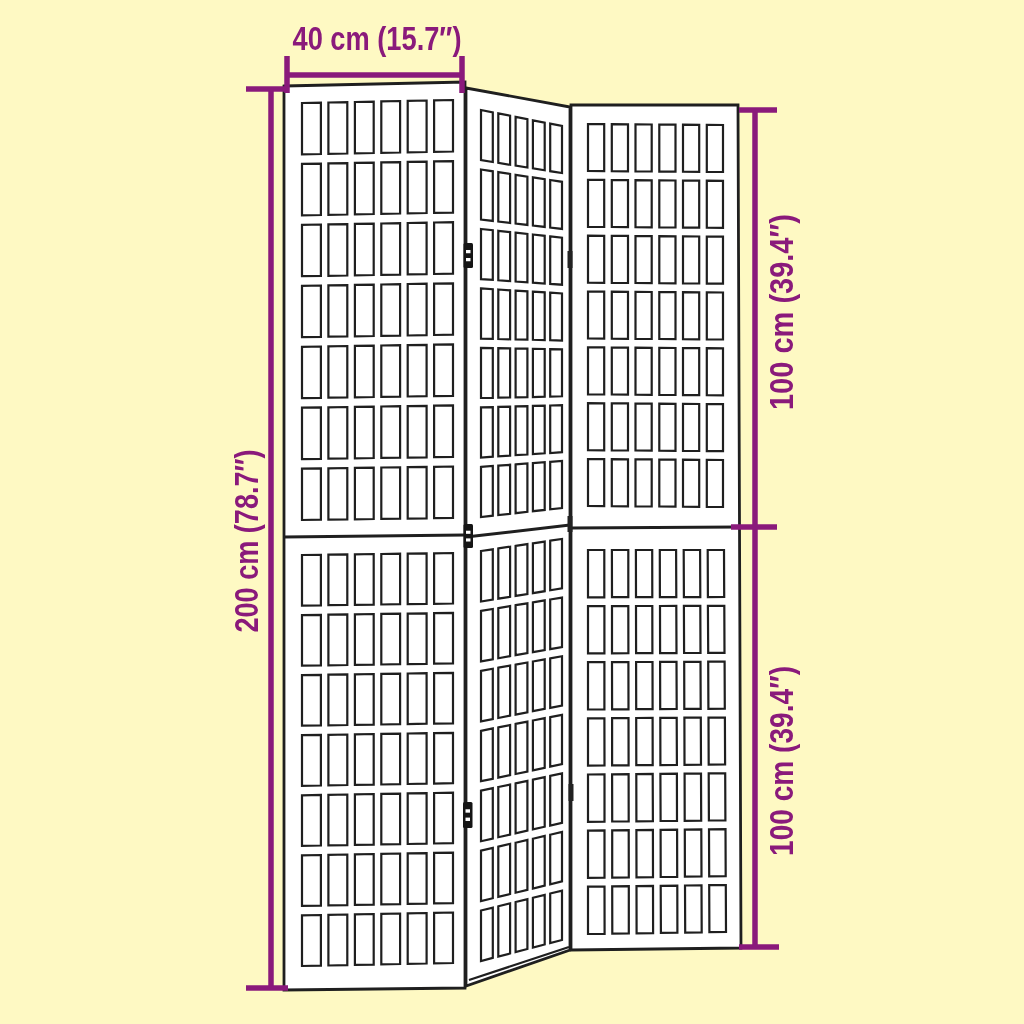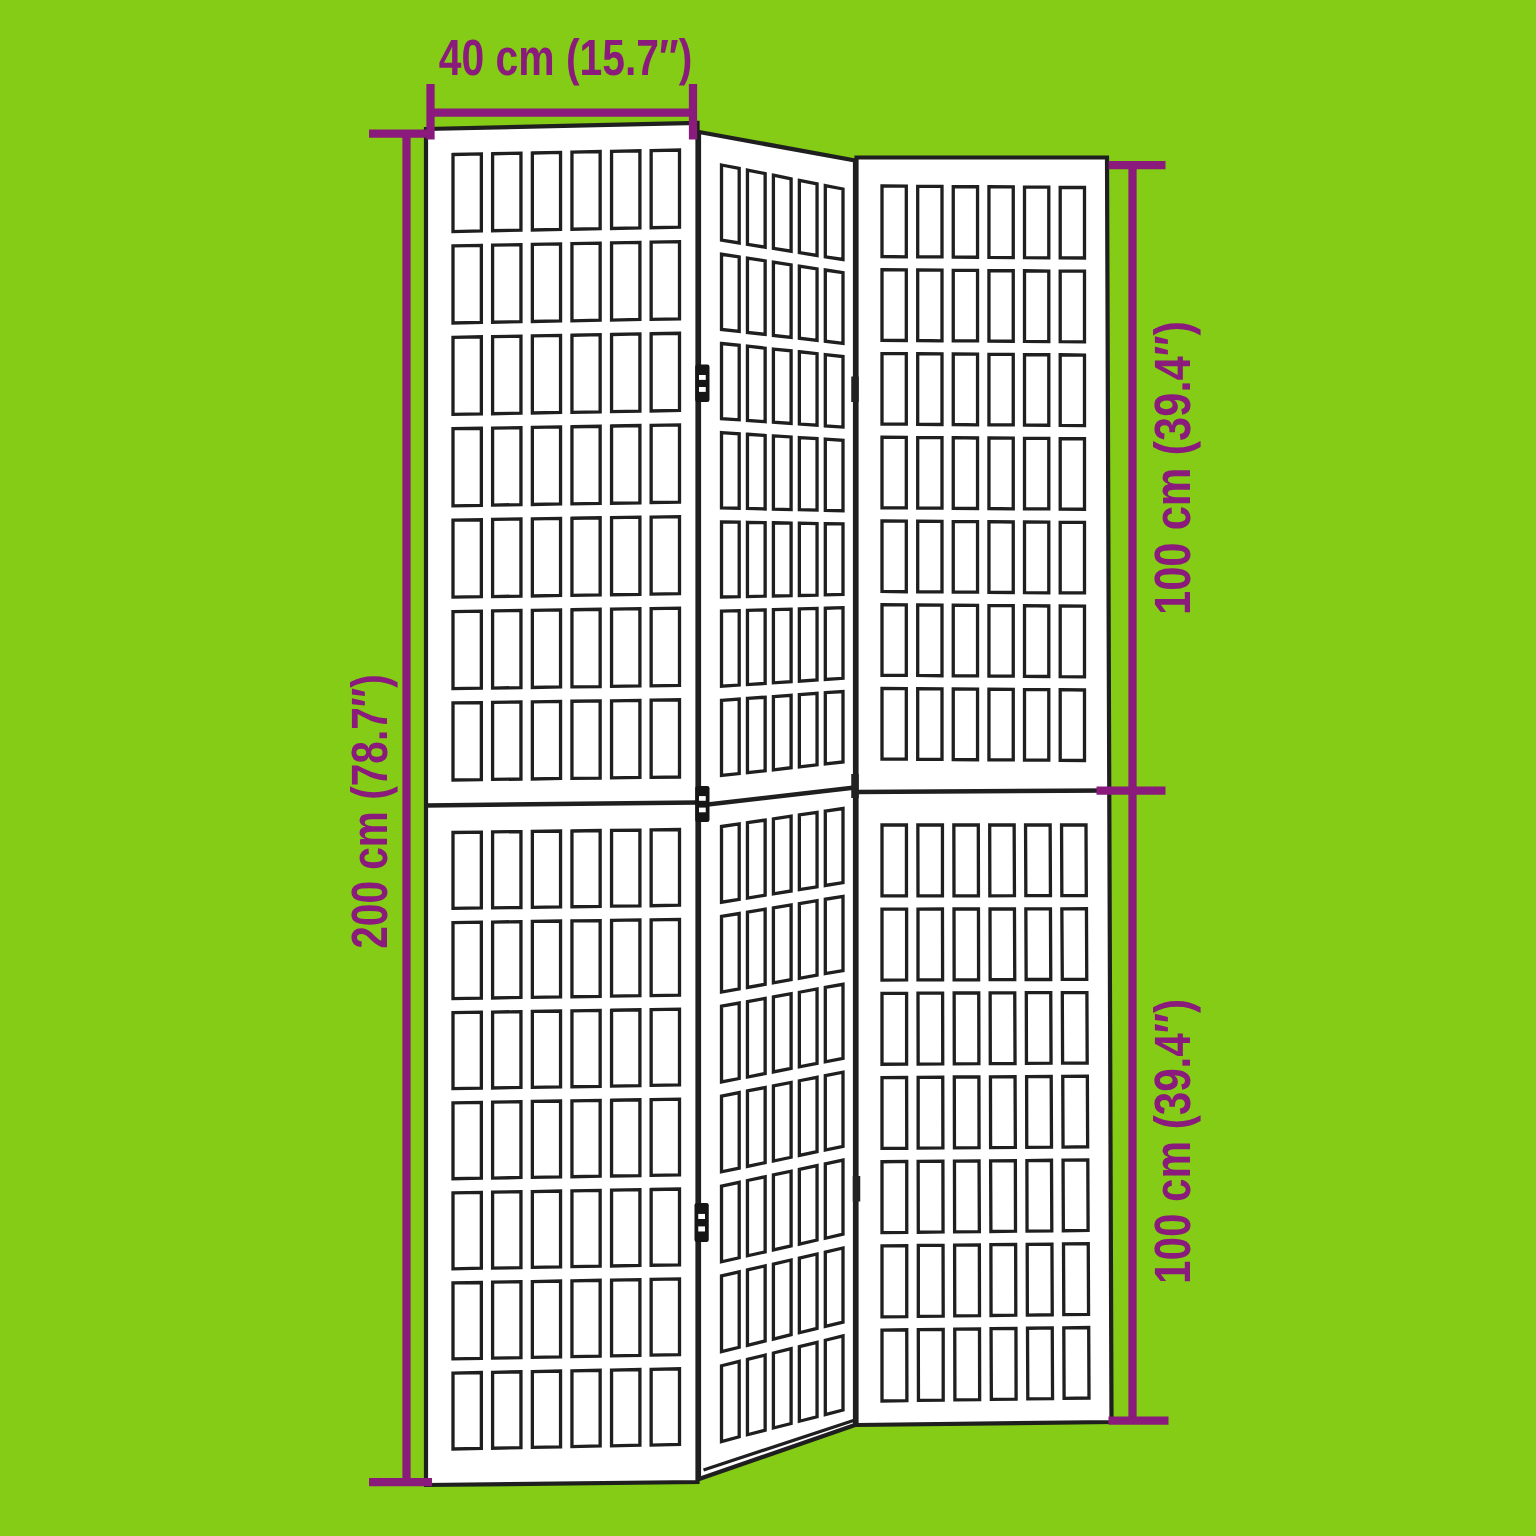--- a/index.html
+++ b/index.html
@@ -1,17 +1,17 @@
 <!DOCTYPE html>
 <html><head>
 <meta charset="utf-8">
 <title>Dimension diagram</title>
 <style>
   html,body{margin:0;padding:0;background:#ffffff;}
-  .stage{position:relative;width:1024px;height:1024px;background:#84cc16;overflow:hidden;}
+  .stage{position:relative;width:1024px;height:1024px;background:#fef9c3;overflow:hidden;}
   svg{display:block;}
   .dim{stroke:#8a1a7b;stroke-width:5.5;fill:none;}
   .dim-label{
     fill:#8a1a7b;
     font-family:"Liberation Sans", sans-serif;
     font-weight:bold;
     font-size:34px;
   }
 </style>
 </head>

